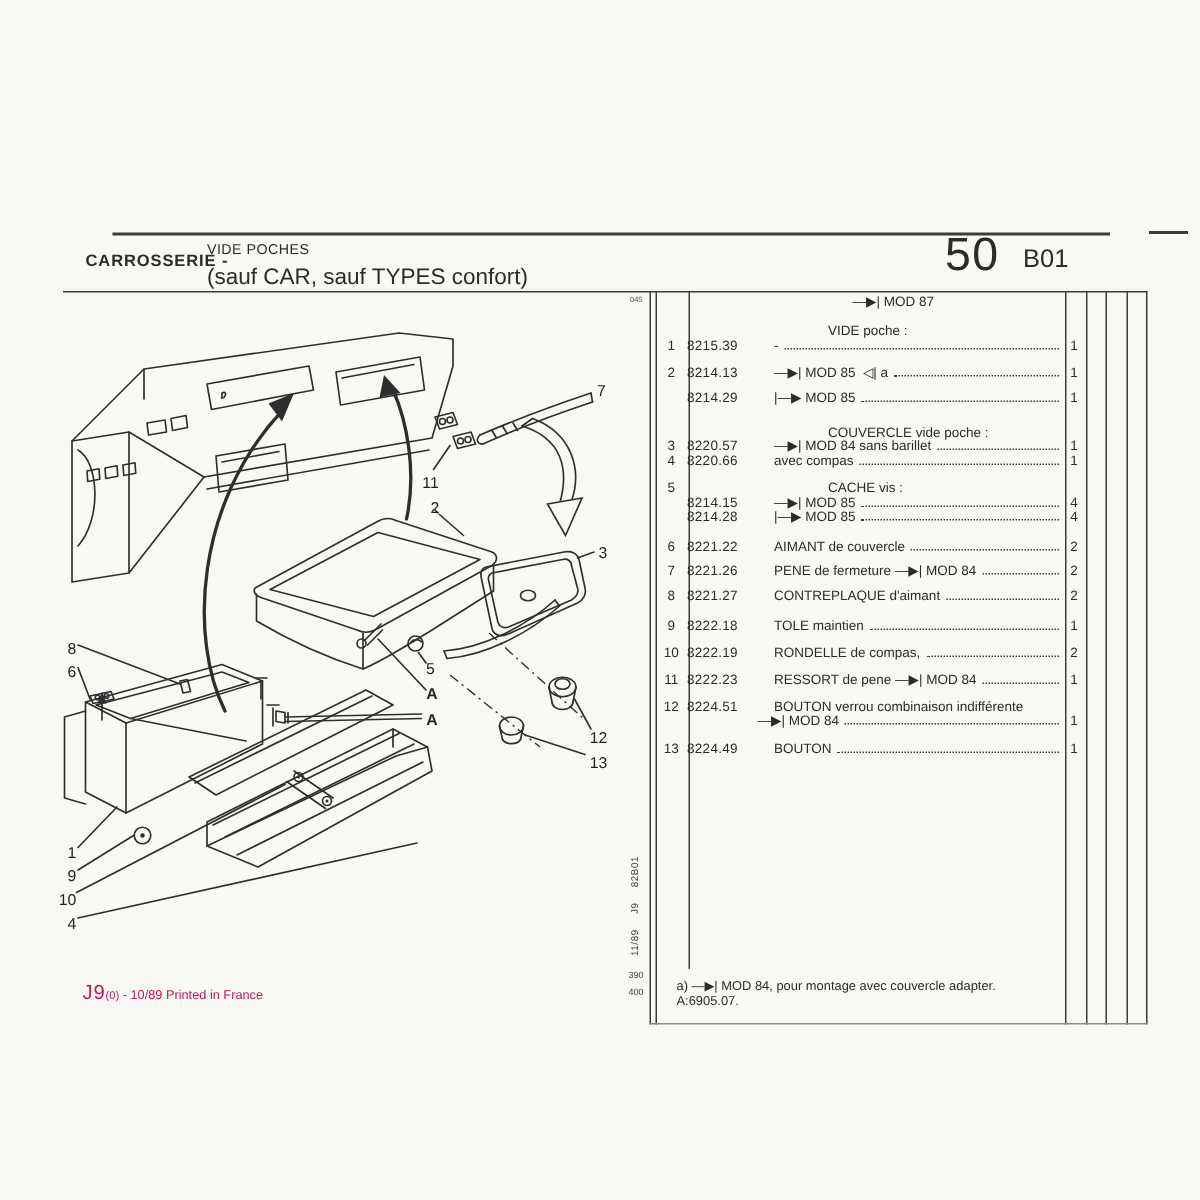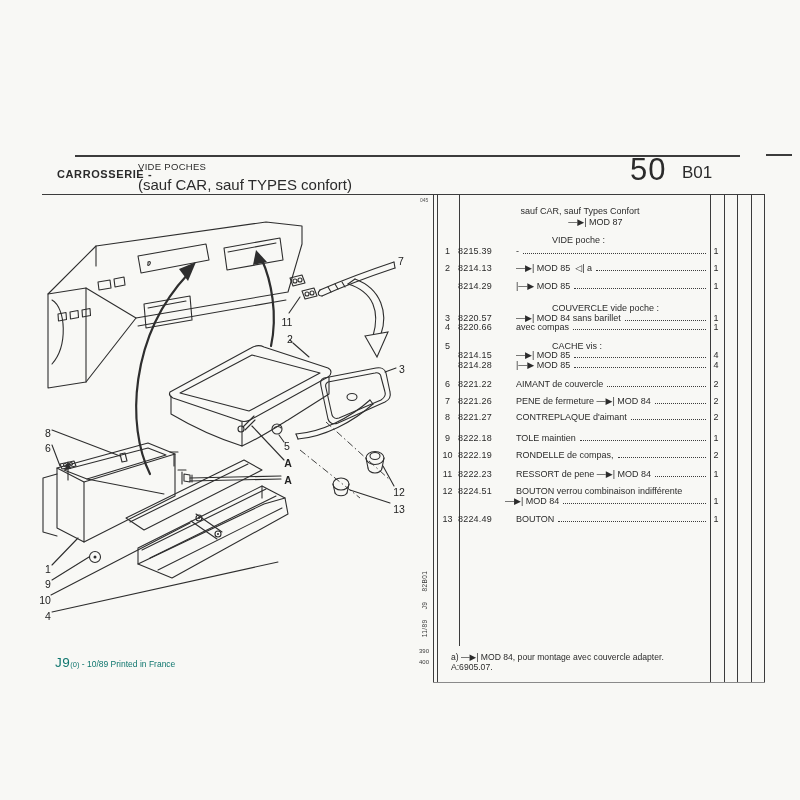--- a/index.html
+++ b/index.html
@@ -26,21 +26,21 @@
   .group .c-desc{margin-left:42px;}
   .group .leader,.thead .leader,.noleader .leader{border-bottom:none;}
   .cont .c-desc{margin-left:-5px;}
   
   .note{position:absolute;left:451px;top:652px;font-size:8.6px;line-height:10px;}
   
   .vcode{position:absolute;left:424px;top:604px;transform:translate(-50%,-50%) rotate(-90deg);font-size:6.5px;white-space:nowrap;word-spacing:8px;letter-spacing:.4px;color:#3a3a3a;}
   .refnum{position:absolute;font-size:6px;color:#3a3a3a;}
   .corner{position:absolute;left:420px;top:197px;font-size:5px;color:#555;}
   
-  .footer{position:absolute;left:55px;top:653px;color:#0f766e;}
+  .footer{position:absolute;left:55px;top:653px;color:#be185d;}
   .f-model{font-size:13.5px;letter-spacing:.5px;}
   .f-suffix{font-size:7.5px;}
   .f-info{font-size:8.5px;}
   
   .callout{position:absolute;transform:translate(-50%,-50%);font-size:10.5px;color:#222;}
   svg.diagram{position:absolute;left:38px;top:196px;}
   svg .s{stroke:#2e2e2e;fill:none;stroke-width:1.1;stroke-linecap:round;stroke-linejoin:round;}
   svg .s2{stroke:#2e2e2e;fill:none;stroke-width:2.2;stroke-linecap:round;}
   svg .fill{fill:#2e2e2e;stroke:none;}
   svg .hollow{fill:#f8f8f5;stroke:#2e2e2e;stroke-width:1.1;}
@@ -65,21 +65,20 @@
   <div class="vline" style="left:436.5px;top:194px;height:489px;"></div>
   <div class="vline" style="left:458.5px;top:194px;height:452px;"></div>
   <div class="vline" style="left:710px;top:194px;height:489px;"></div>
   <div class="vline" style="left:723.5px;top:194px;height:489px;"></div>
   <div class="vline" style="left:737px;top:194px;height:489px;"></div>
   <div class="vline" style="left:750.5px;top:194px;height:489px;"></div>
   <div class="vline" style="left:764px;top:194px;height:489px;"></div>
   <div class="hline" style="left:433px;top:682px;width:332px;height:1px;background:#8a8a8a;"></div>
 
   <div class="tbl">
-    <div class="trow thead" style="margin-top:11px;"><span class="c-desc">sauf CAR, sauf Types Confort</span></div>
     <div class="trow thead" style="margin-top:1px;padding-left:31px;"><span class="c-desc">—▶| MOD 87</span></div>
 
     <div class="trow group" style="margin-top:9px;">
         <span class="c-num"></span>
         <span class="c-ref"></span>
         <span class="c-desc">VIDE poche :</span>
         <span class="leader"></span>
         <span class="c-qty"></span>
       </div>
     <div class="trow" style="margin-top:1px;">

